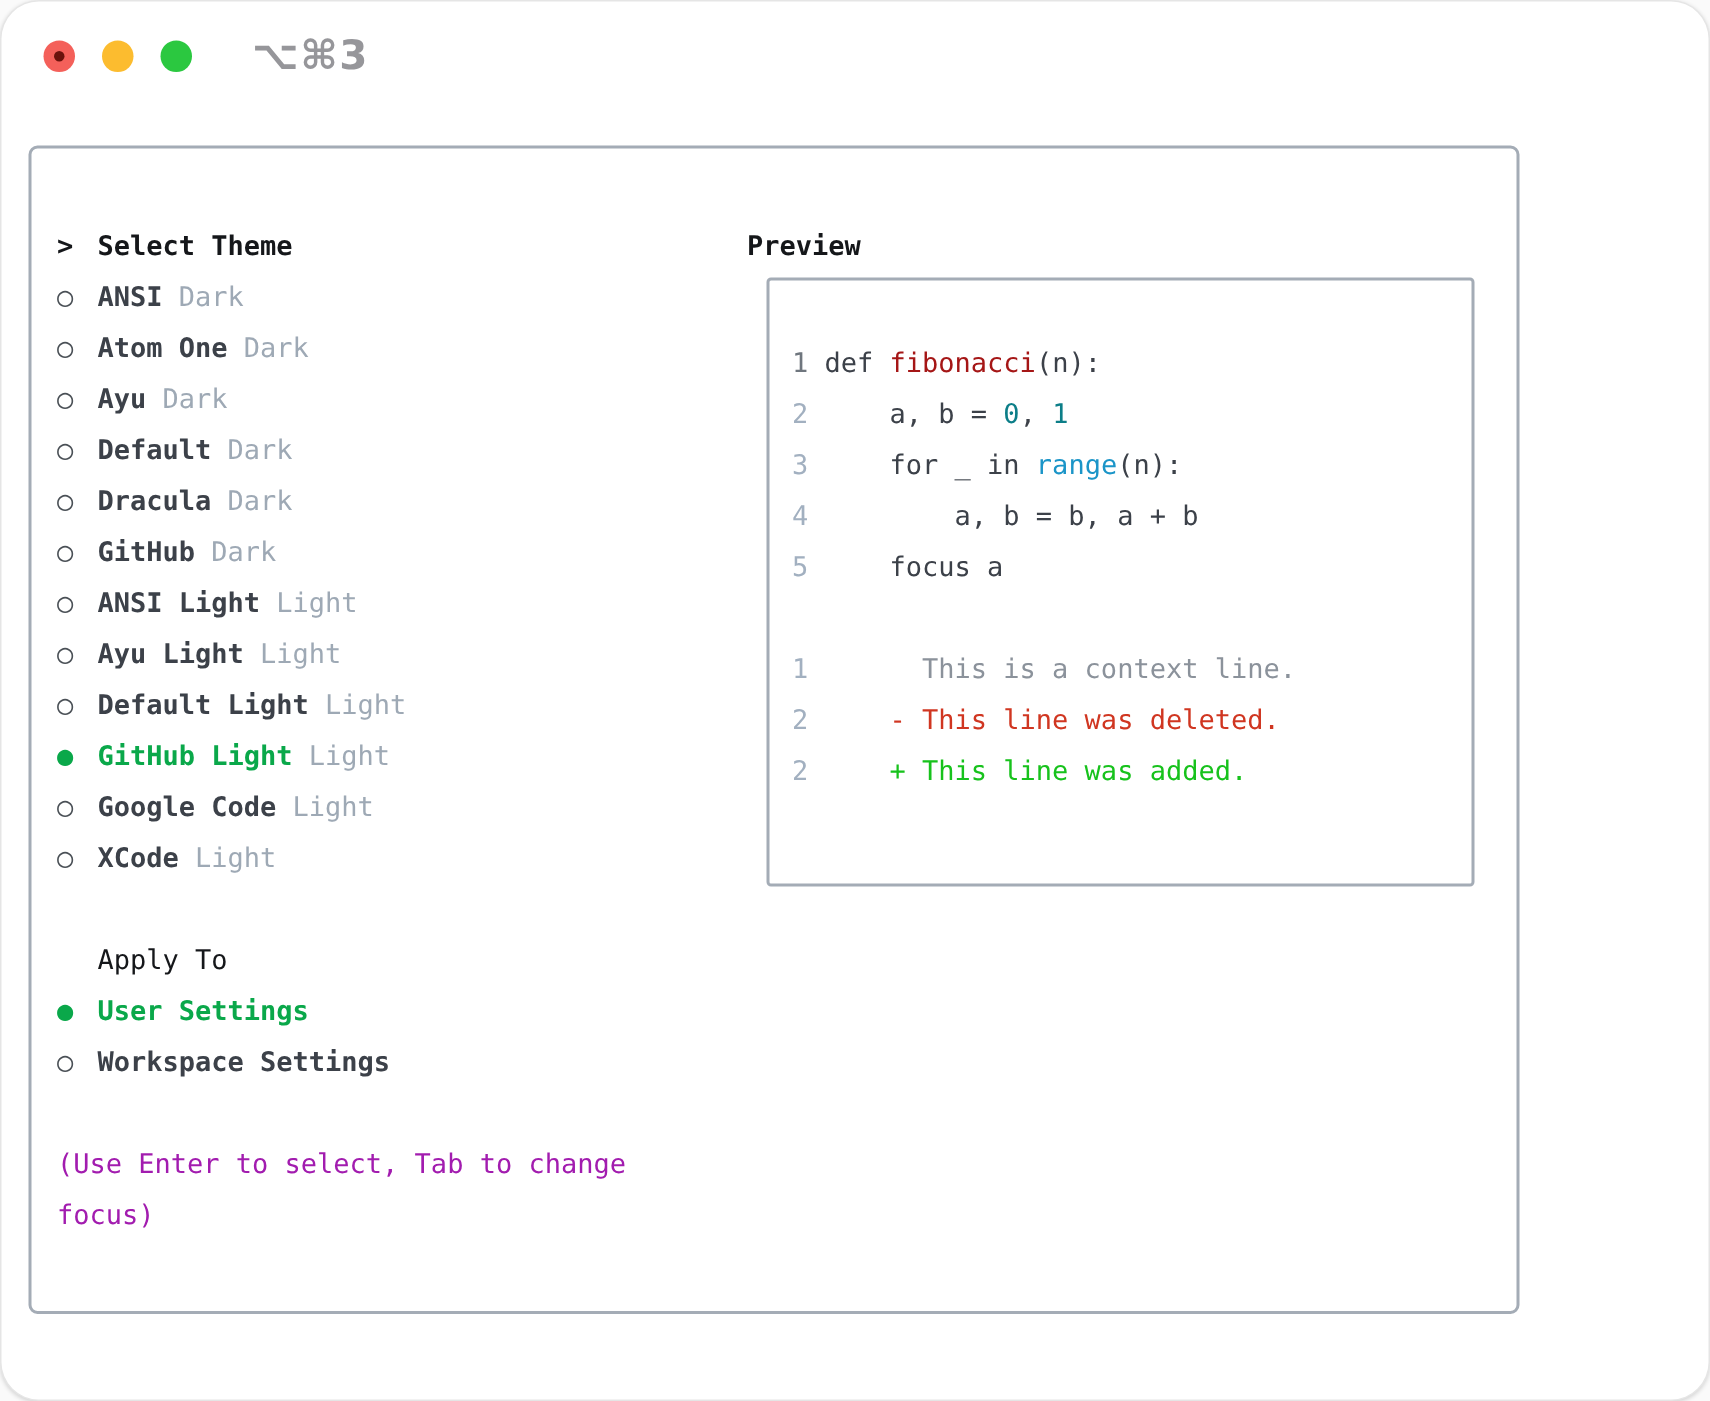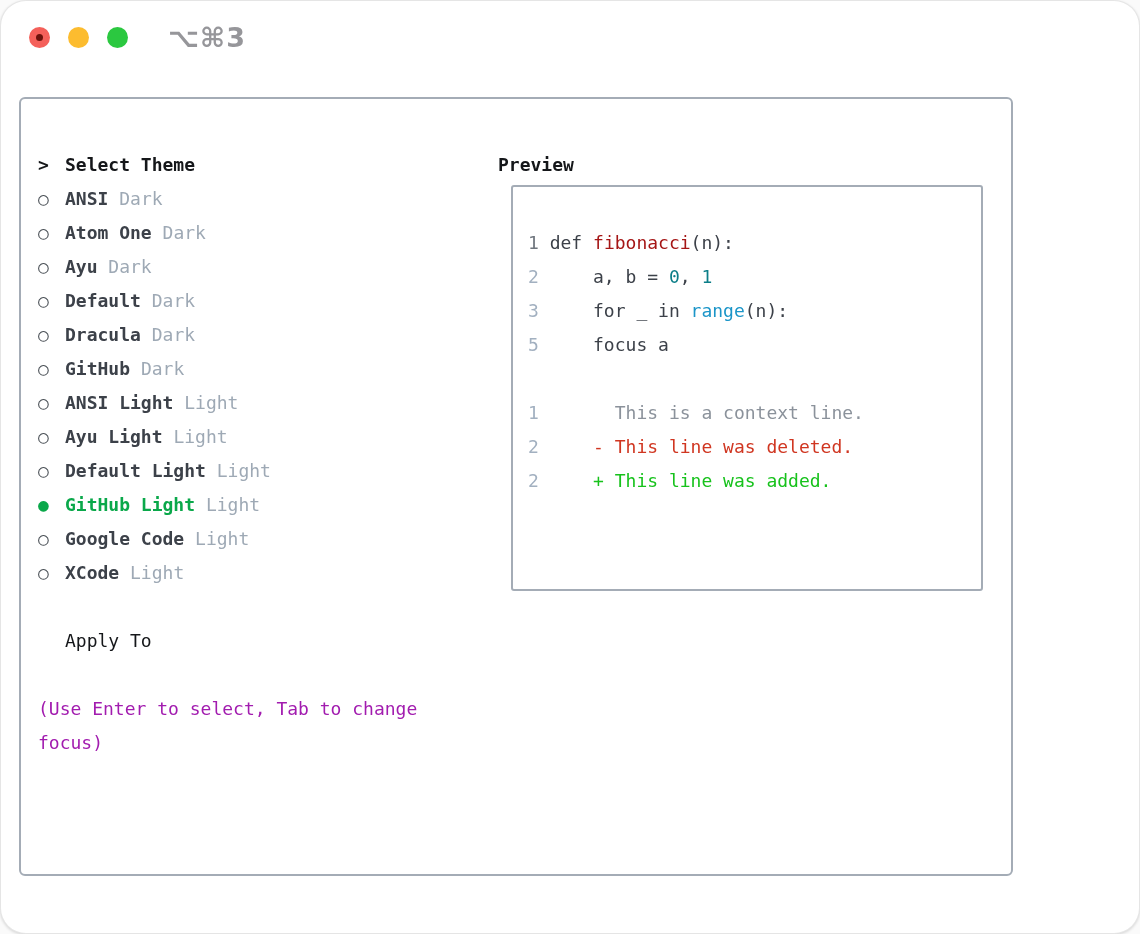--- a/index.html
+++ b/index.html
@@ -85,32 +85,37 @@
           <div class="row"><span class="marker">○</span><span class="name">Default Light</span> <span class="variant">Light</span></div>
           <div class="row selected"><span class="marker">●</span><span class="name">GitHub Light</span> <span class="variant">Light</span></div>
           <div class="row"><span class="marker">○</span><span class="name">Google Code</span> <span class="variant">Light</span></div>
           <div class="row"><span class="marker">○</span><span class="name">XCode</span> <span class="variant">Light</span></div>
         </div>
 
       <div class="spacer"></div>
 
       <div class="row subhdr"><span class="marker"> </span><span>Apply To</span></div>
 
+      <div id="apply-list">
+          <div class="row selected"><span class="marker">●</span><span class="name">User Settings</span></div>
+          <div class="row"><span class="marker">○</span><span class="name">Workspace Settings</span></div>
+        </div>
 
       <div class="spacer"></div>
 
       <div class="help">(Use Enter to select, Tab to change focus)</div>
     </div>
 
     <div class="right-col">
       <div class="preview-title">Preview</div>
       <div class="preview-box" id="preview-box">
           <div class="line"><span class="ln-first">1</span> <span class="c-code">def </span><span class="c-func">fibonacci</span><span class="c-code">(n):</span></div>
           <div class="line"><span class="ln">2</span> <span class="c-code">    a, b = </span><span class="c-num">0</span><span class="c-code">, </span><span class="c-num">1</span></div>
           <div class="line"><span class="ln">3</span> <span class="c-code">    for _ in </span><span class="c-builtin">range</span><span class="c-code">(n):</span></div>
+          <div class="line"><span class="ln">4</span> <span class="c-code">        a, b = b, a + b</span></div>
           <div class="line"><span class="ln">5</span> <span class="c-code">    focus a</span></div>
           <div class="line"></div>
           <div class="line"><span class="ln">1</span> <span class="c-ctx">      This is a context line.</span></div>
           <div class="line"><span class="ln">2</span> <span class="c-del">    - This line was deleted.</span></div>
           <div class="line"><span class="ln">2</span> <span class="c-add">    + This line was added.</span></div>
         </div>
     </div>
 
   </div>
 </div>

